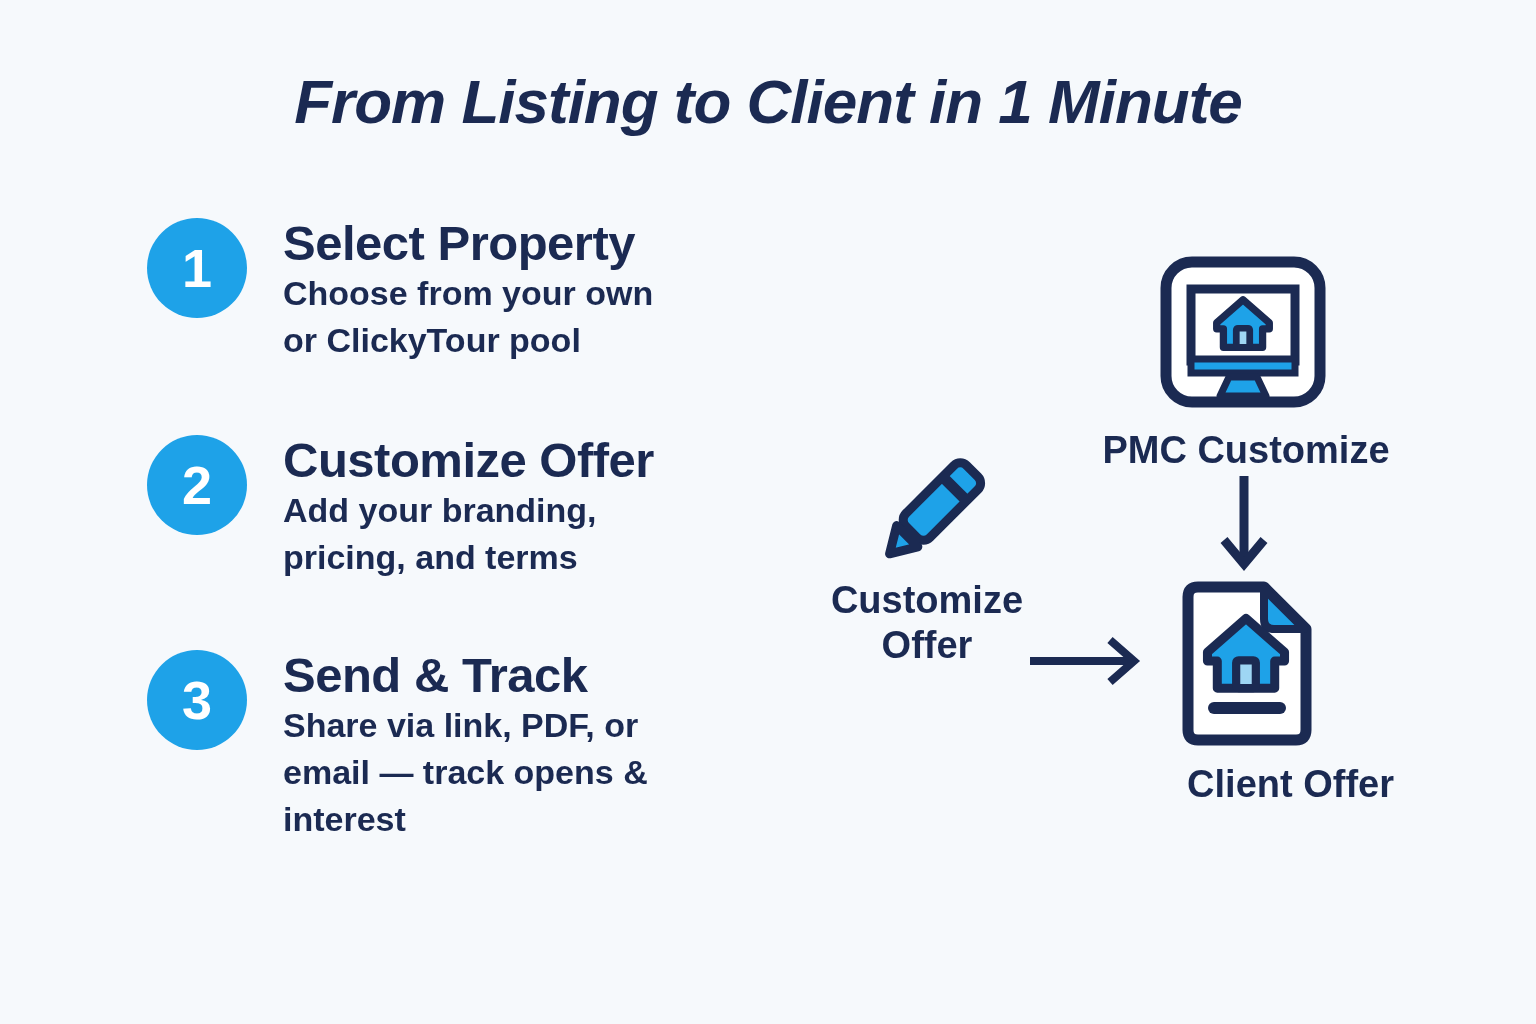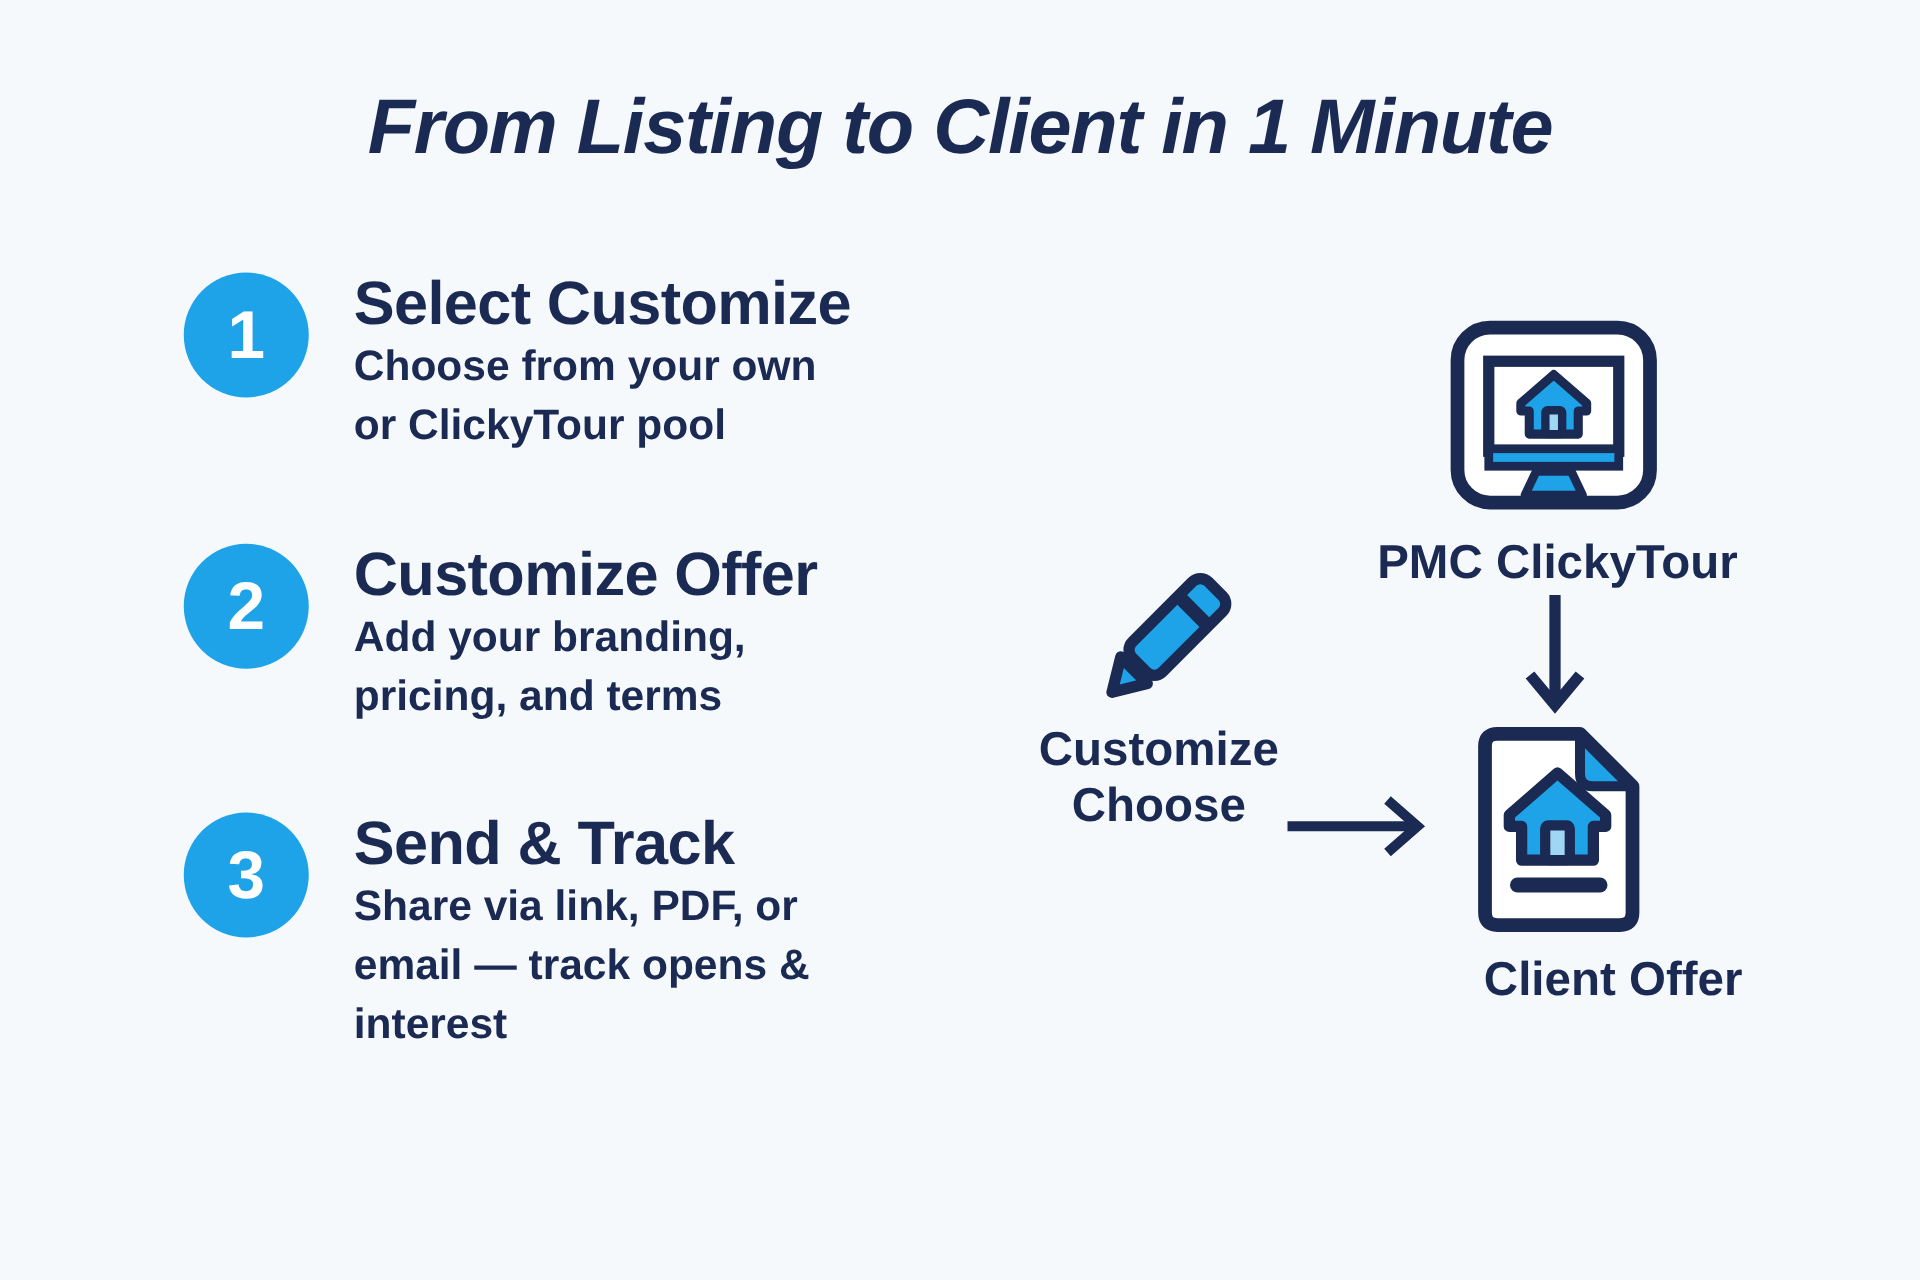--- a/index.html
+++ b/index.html
@@ -88,21 +88,21 @@
 
 <div>
 
   <div class="title">From Listing to Client in 1 Minute</div>
 
   <div class="step step-1">
     <div class="badge">
       <span>1</span>
     </div>
     <div class="step-text">
-      <div class="step-heading">Select Customize</div>
+      <div class="step-heading">Select Property</div>
       <div class="step-desc">Choose from your own
 or ClickyTour pool</div>
     </div>
   </div>
 
   <div class="step step-2">
     <div class="badge">
       <span>2</span>
     </div>
     <div class="step-text">
@@ -130,21 +130,21 @@
       <rect x="31" y="33" width="104" height="72" class="fw sn" stroke-width="9"></rect>
       <rect x="31" y="103" width="104" height="14" class="fb sn" stroke-width="7"></rect>
       <polygon points="69,121 97,121 106,140 60,140" class="fb sn" stroke-width="7" stroke-linejoin="round"></polygon>
       <g transform="translate(55,42) scale(0.56)">
         <path d="M50 3 L97 44 L97 55 L85 55 L85 88 L15 88 L15 55 L3 55 L3 44 Z" class="fb sn" stroke-width="13" stroke-linejoin="round"></path>
         <rect x="38" y="54" width="24" height="34" rx="3" class="flb sn" stroke-width="12"></rect>
       </g>
     </svg>
   </div>
 
-  <div class="flow-label pmc-label">PMC ClickyTour</div>
+  <div class="flow-label pmc-label">PMC Customize</div>
 
   <div class="flow-node" style="left:1214px; top:474px;">
     <svg width="60" height="102" viewBox="0 0 60 102">
       <path d="M30 2 V88" class="fn sn" stroke-width="9"></path>
       <path d="M10 66 L30 90 L50 66" class="fn sn" stroke-width="9" stroke-linejoin="miter"></path>
     </svg>
   </div>
 
   <div class="flow-node" style="left:1174px; top:580px;">
     <svg width="142" height="168" viewBox="0 0 142 168">
@@ -164,21 +164,21 @@
     <svg width="124" height="124" viewBox="0 0 124 124">
       <g transform="rotate(45 62 58)">
         <rect x="46" y="2" width="34" height="86" rx="9" class="fb sn" stroke-width="9"></rect>
         <line x1="44" y1="27" x2="82" y2="27" class="sn" stroke-width="11"></line>
         <polygon points="48,94 78,94 63,119" class="fb sn" stroke-width="9" stroke-linejoin="round"></polygon>
       </g>
     </svg>
   </div>
 
   <div class="flow-label customize-label">Customize
-Choose</div>
+Offer</div>
 
   <div class="flow-node" style="left:1028px; top:632px;">
     <svg width="124" height="58" viewBox="0 0 124 58">
       <path d="M2 29 H104" class="fn sn" stroke-width="8"></path>
       <path d="M82 8 L106 29 L82 50" class="fn sn" stroke-width="8" stroke-linejoin="miter"></path>
     </svg>
   </div>
 
 </div>
 

